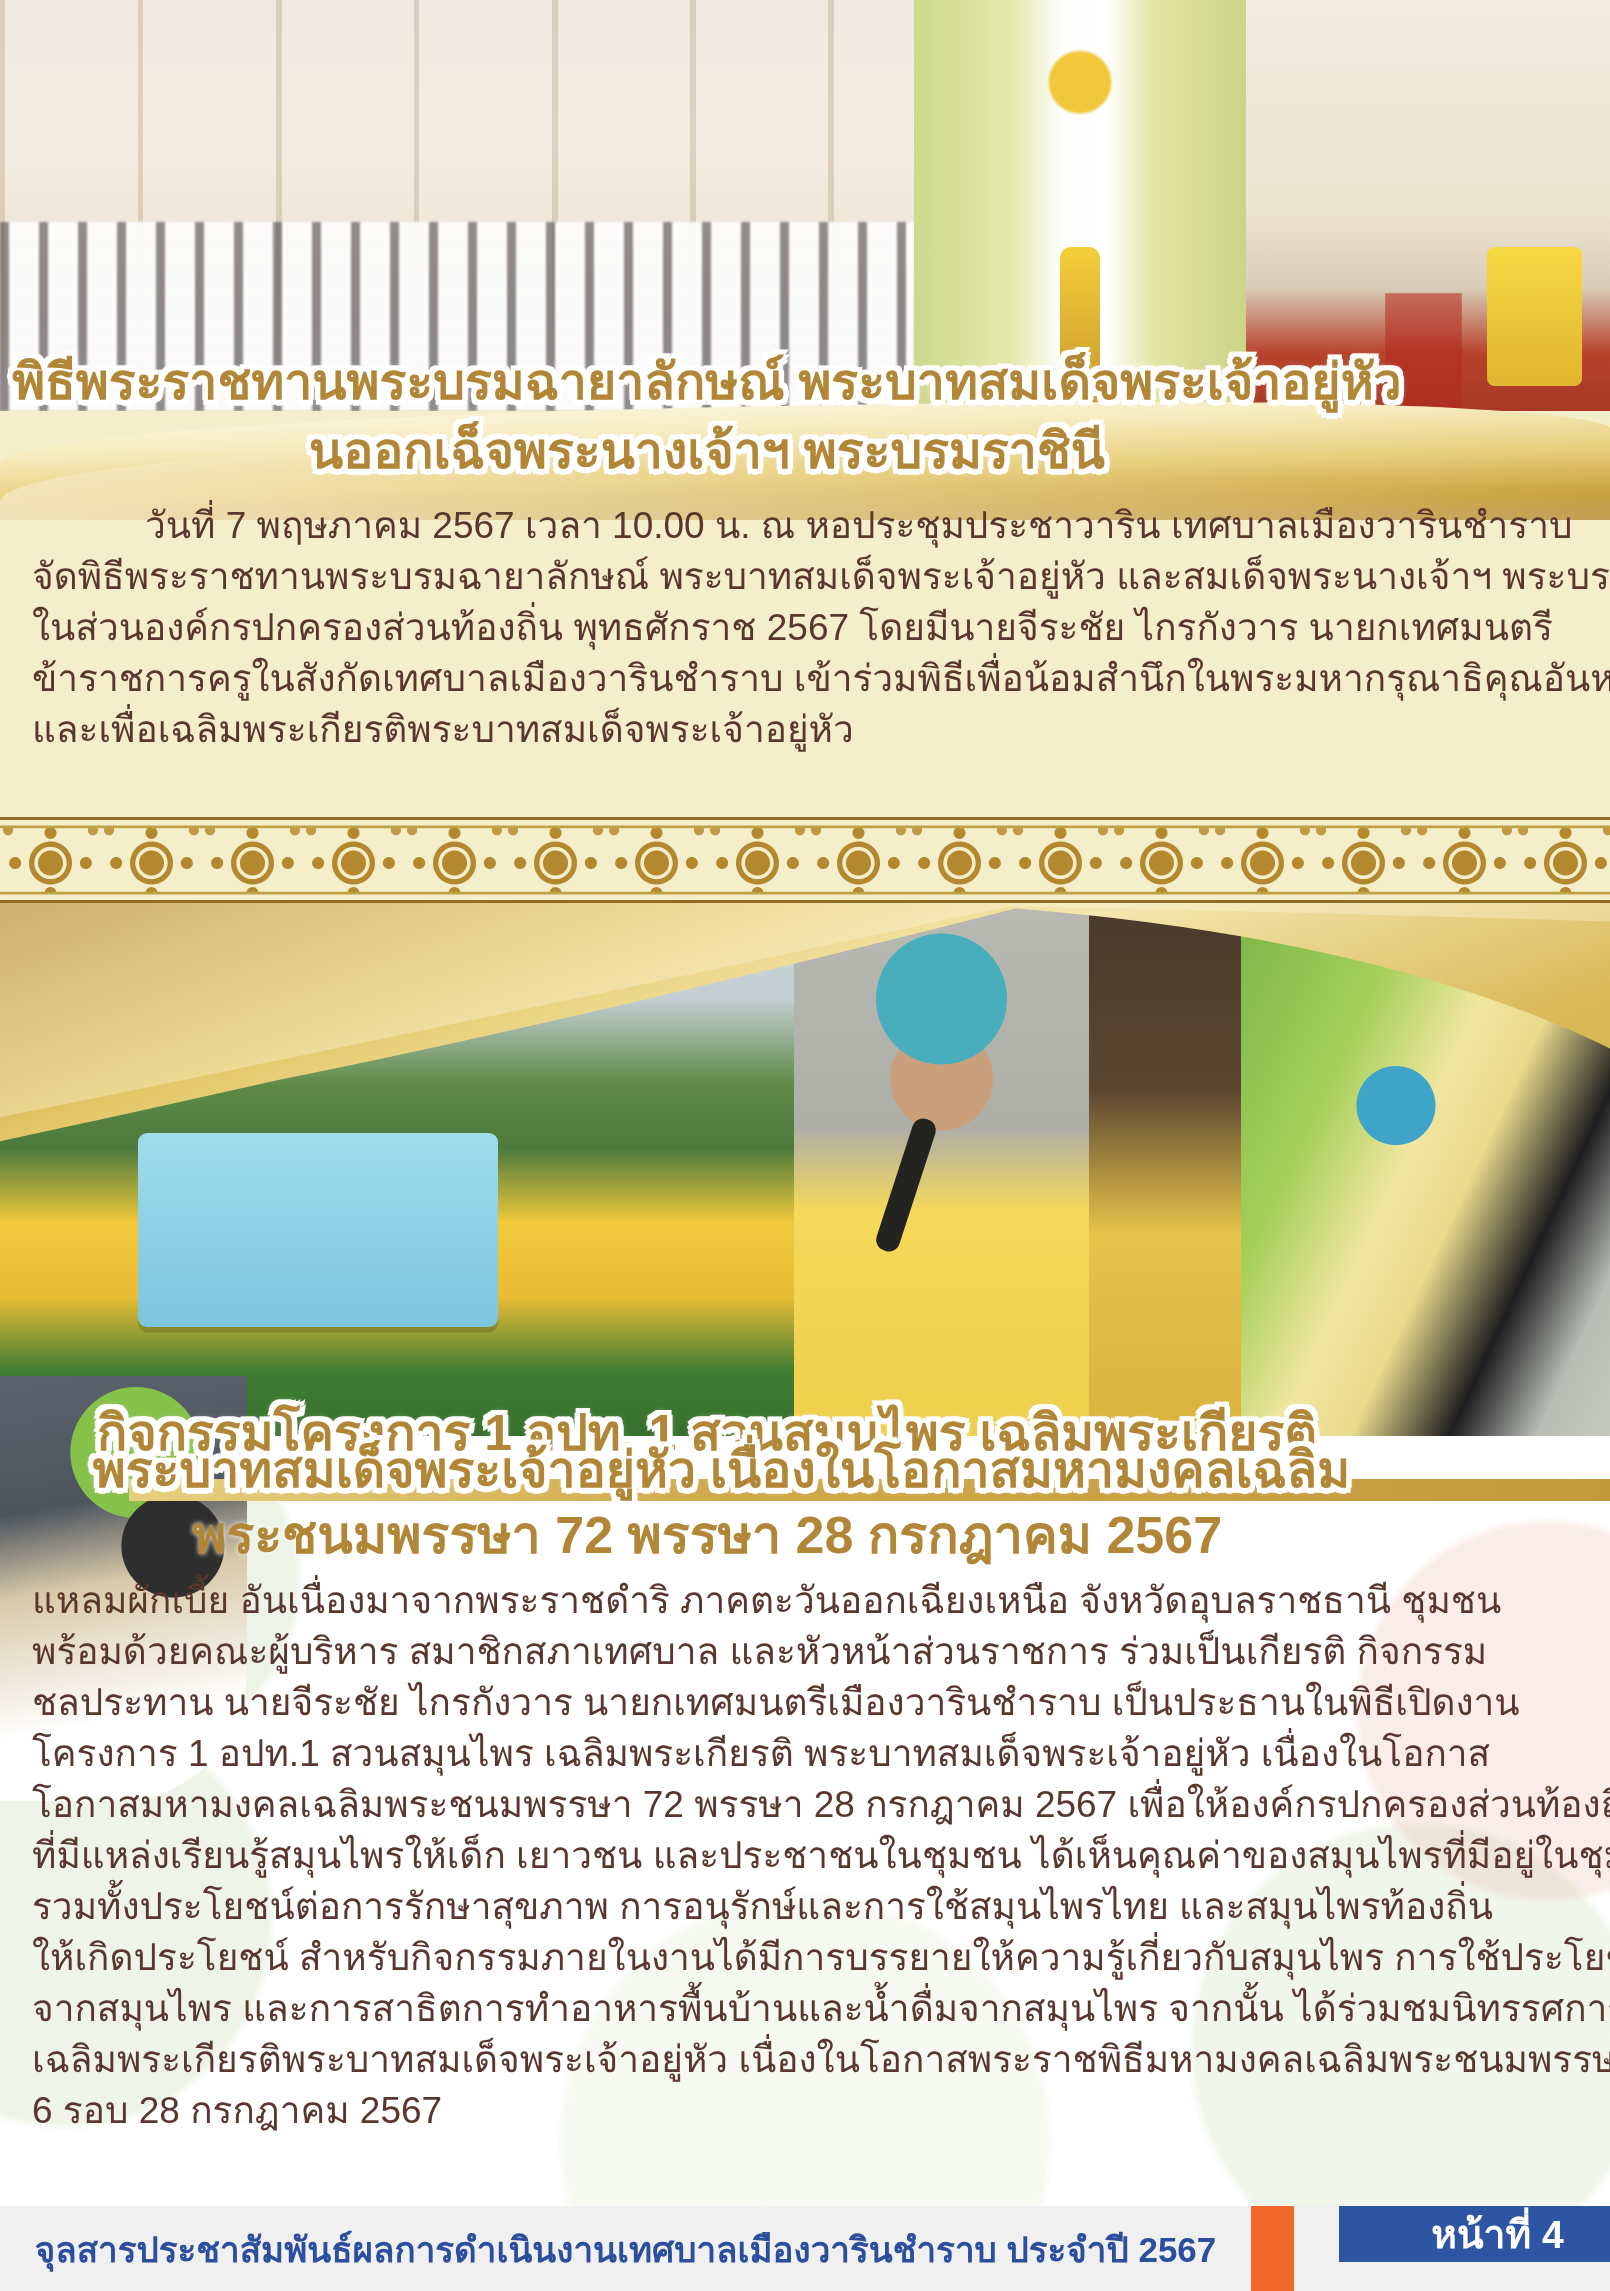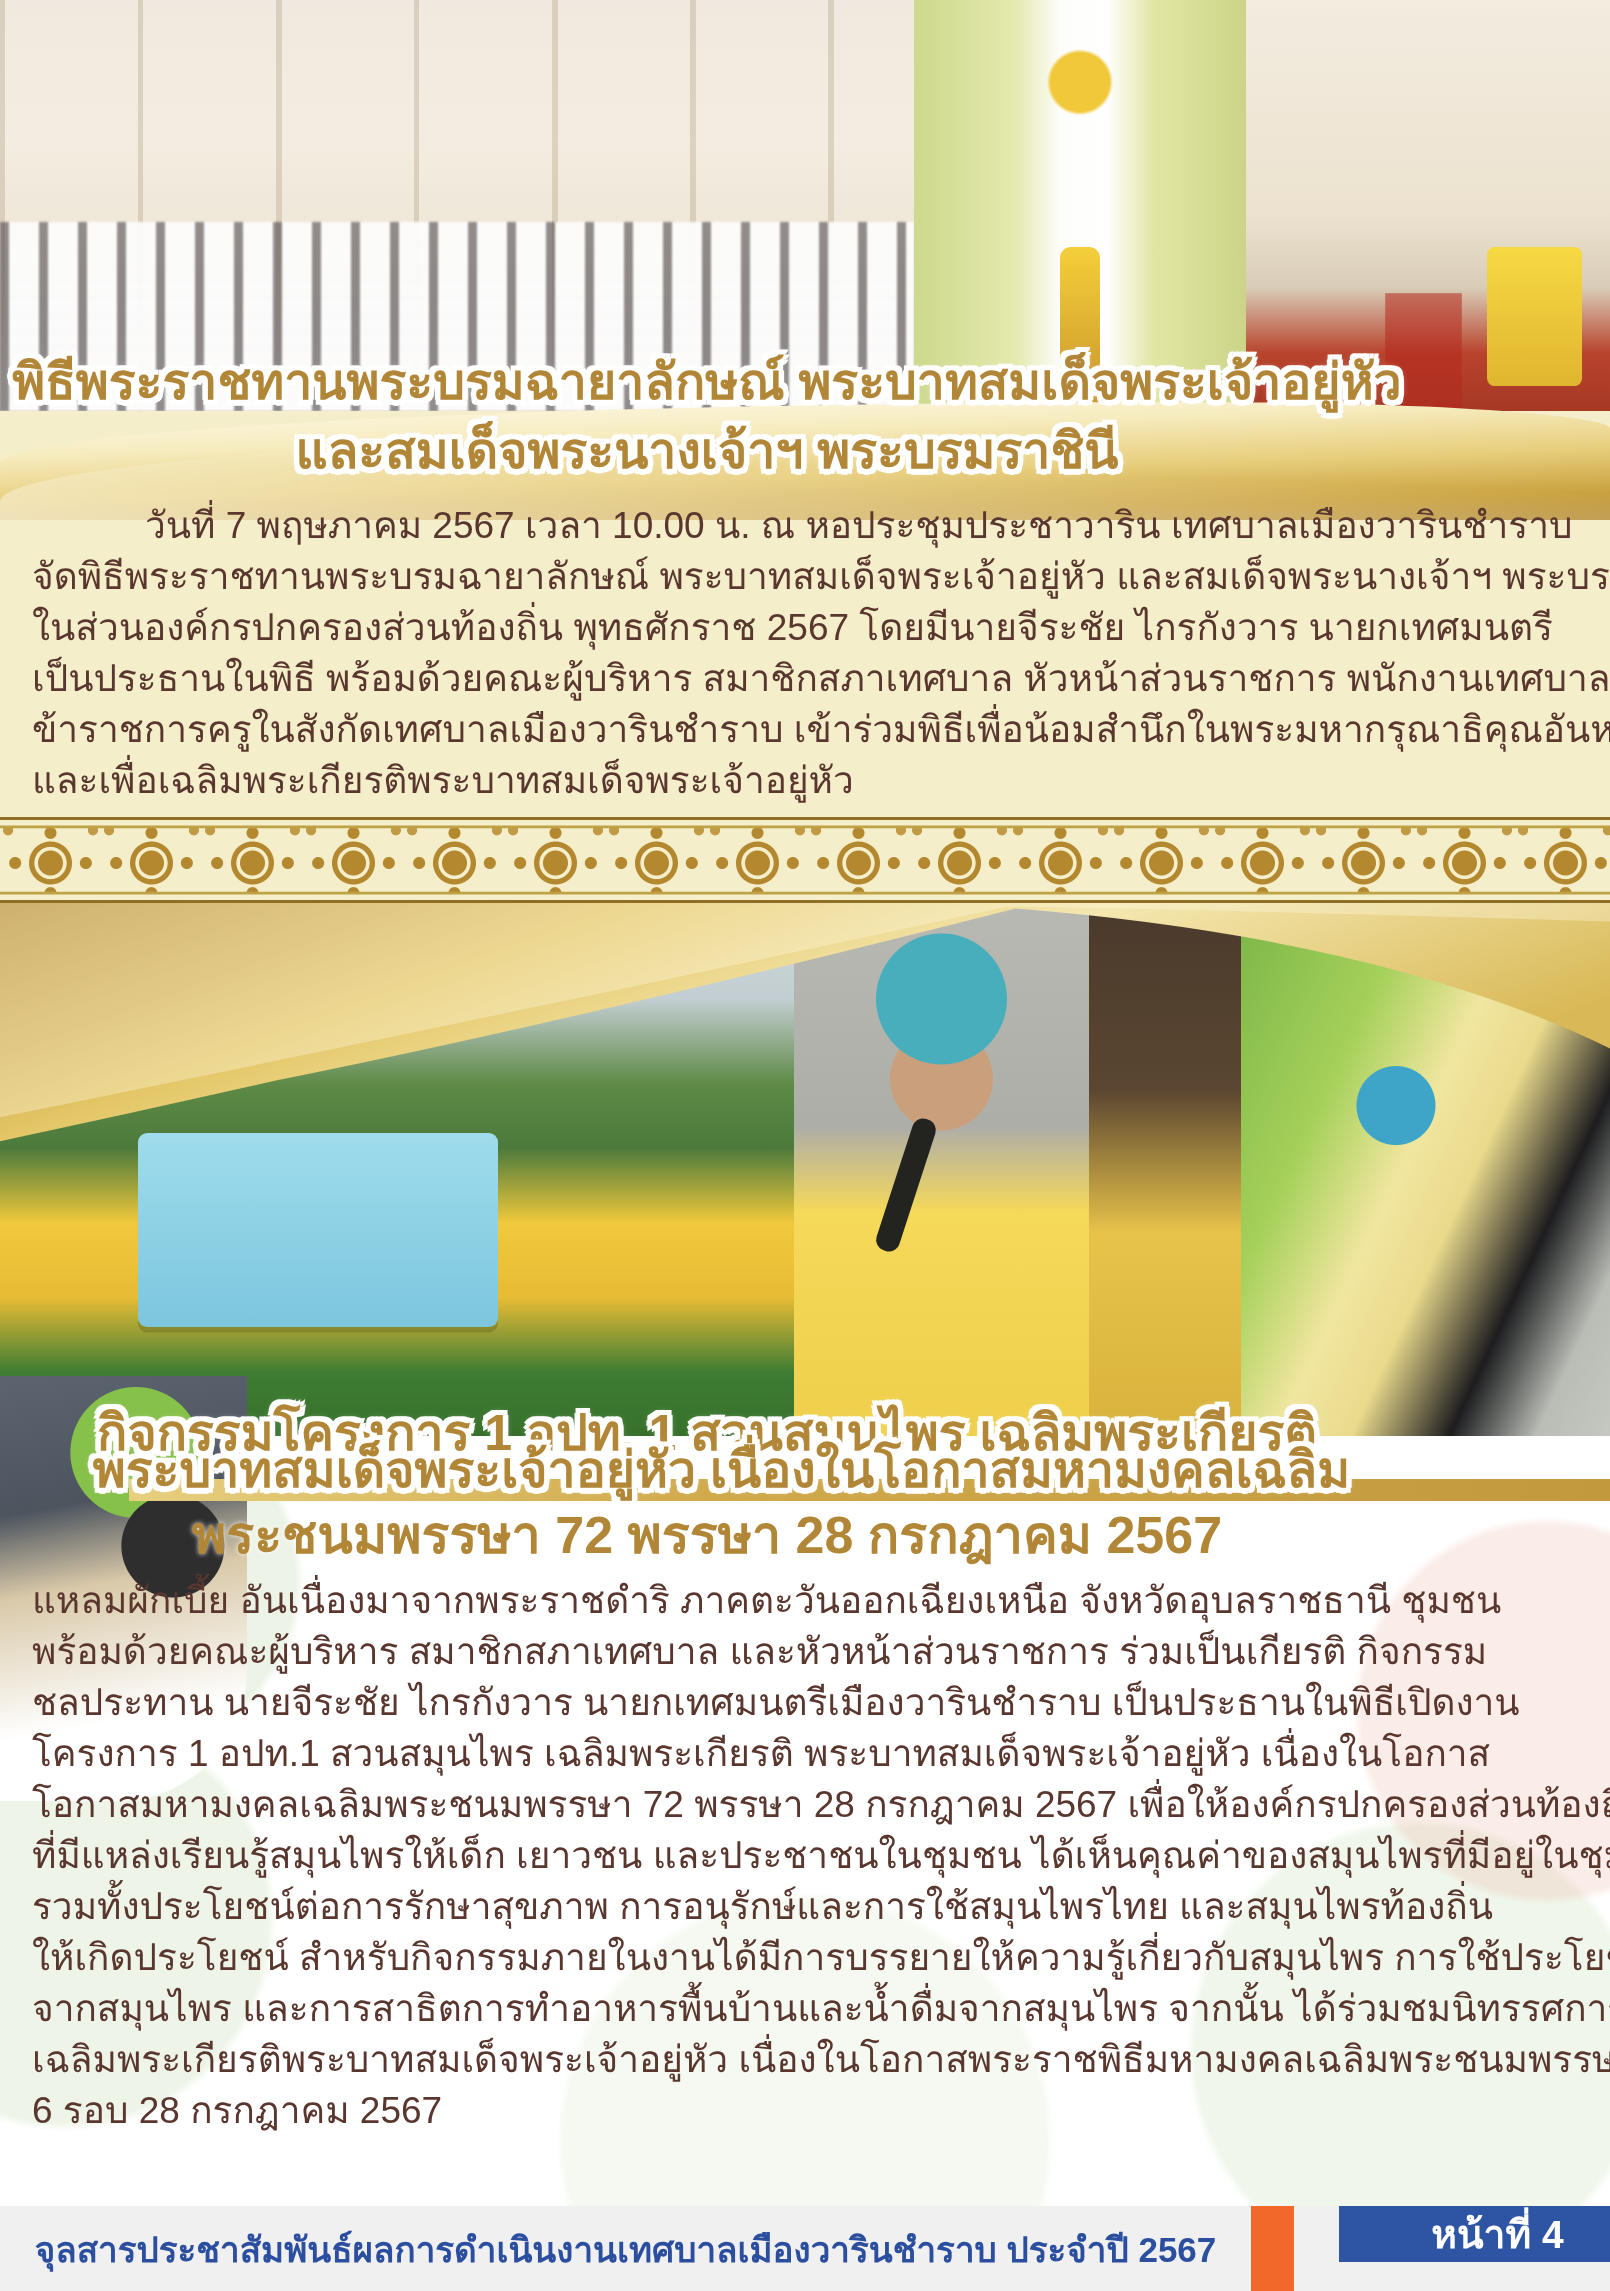--- a/index.html
+++ b/index.html
@@ -185,27 +185,26 @@
   <div class="section1">
     <div class="collage1">
       <div class="photo p-hall"></div>
       <div class="photo p-tray"></div>
       <div class="photo p-stage"></div>
     </div>
 
     <div class="gold-band1"></div>
 
     <div class="title-gold outlined t1-l1">พิธีพระราชทานพระบรมฉายาลักษณ์ พระบาทสมเด็จพระเจ้าอยู่หัว</div>
-    <div class="title-gold outlined t1-l2">และสมเด็จพระนางเจ้าฯ พระบรมราชินี</div>
+    <div class="title-gold outlined t1-l2">นออกเฉ็จพระนางเจ้าฯ พระบรมราชินี</div>
 
     <div class="body-block body1">
       <div class="body-line indent1">วันที่ 7 พฤษภาคม 2567 เวลา 10.00 น. ณ หอประชุมประชาวาริน เทศบาลเมืองวารินชำราบ</div>
       <div class="body-line">จัดพิธีพระราชทานพระบรมฉายาลักษณ์ พระบาทสมเด็จพระเจ้าอยู่หัว และสมเด็จพระนางเจ้าฯ พระบรมราชินี</div>
       <div class="body-line">ในส่วนองค์กรปกครองส่วนท้องถิ่น พุทธศักราช 2567  โดยมีนายจีระชัย ไกรกังวาร นายกเทศมนตรี</div>
-      <div class="body-line">เป็นประธานในพิธี  พร้อมด้วยคณะผู้บริหาร สมาชิกสภาเทศบาล หัวหน้าส่วนราชการ พนักงานเทศบาล</div>
       <div class="body-line">ข้าราชการครูในสังกัดเทศบาลเมืองวารินชำราบ เข้าร่วมพิธีเพื่อน้อมสำนึกในพระมหากรุณาธิคุณอันหาที่สุดมิได้</div>
       <div class="body-line">และเพื่อเฉลิมพระเกียรติพระบาทสมเด็จพระเจ้าอยู่หัว</div>
     </div>
   </div>
 
   <div class="divider"></div>
 
   <div class="section2">
     <div class="collage2">
       <div class="photo p-street"></div>

